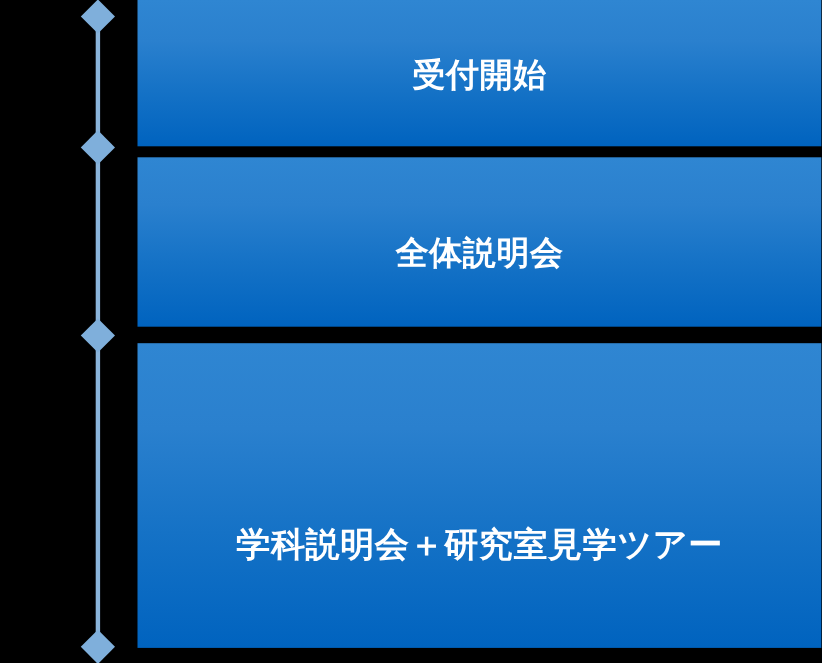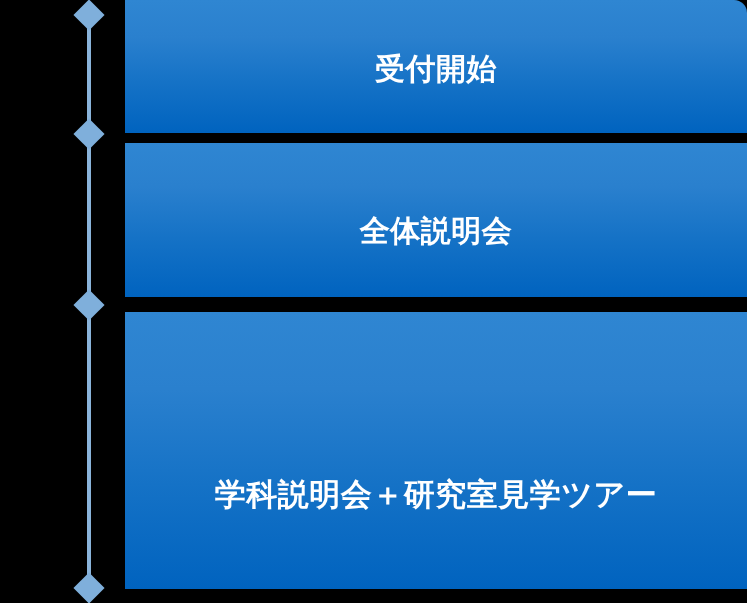--- a/index.html
+++ b/index.html
@@ -10,21 +10,20 @@
   body {
     font-family: "Liberation Sans", "DejaVu Sans", sans-serif;
   }
 
   #timeline-canvas {
     position: relative;
     width: 747px;
     height: 603px;
     background: #000000;
     overflow: hidden;
-    border-radius: 13px;
   }
 
   
   .timeline-axis {
     position: absolute;
     left: 0;
     top: 0;
     width: 125px;
     height: 603px;
   }

